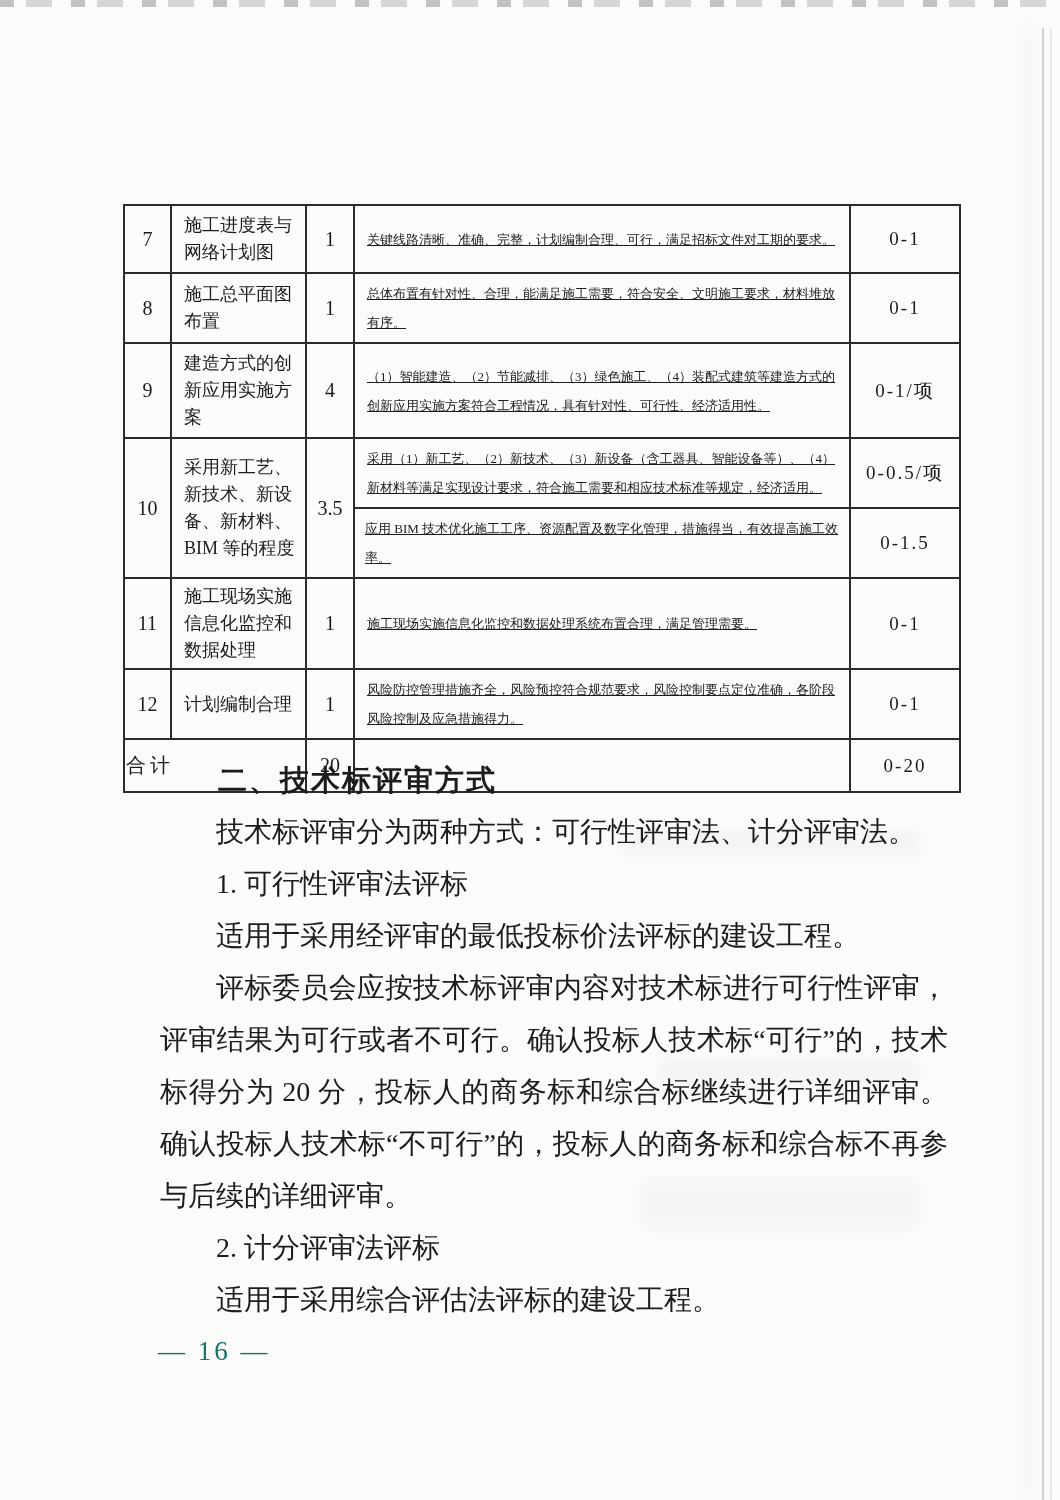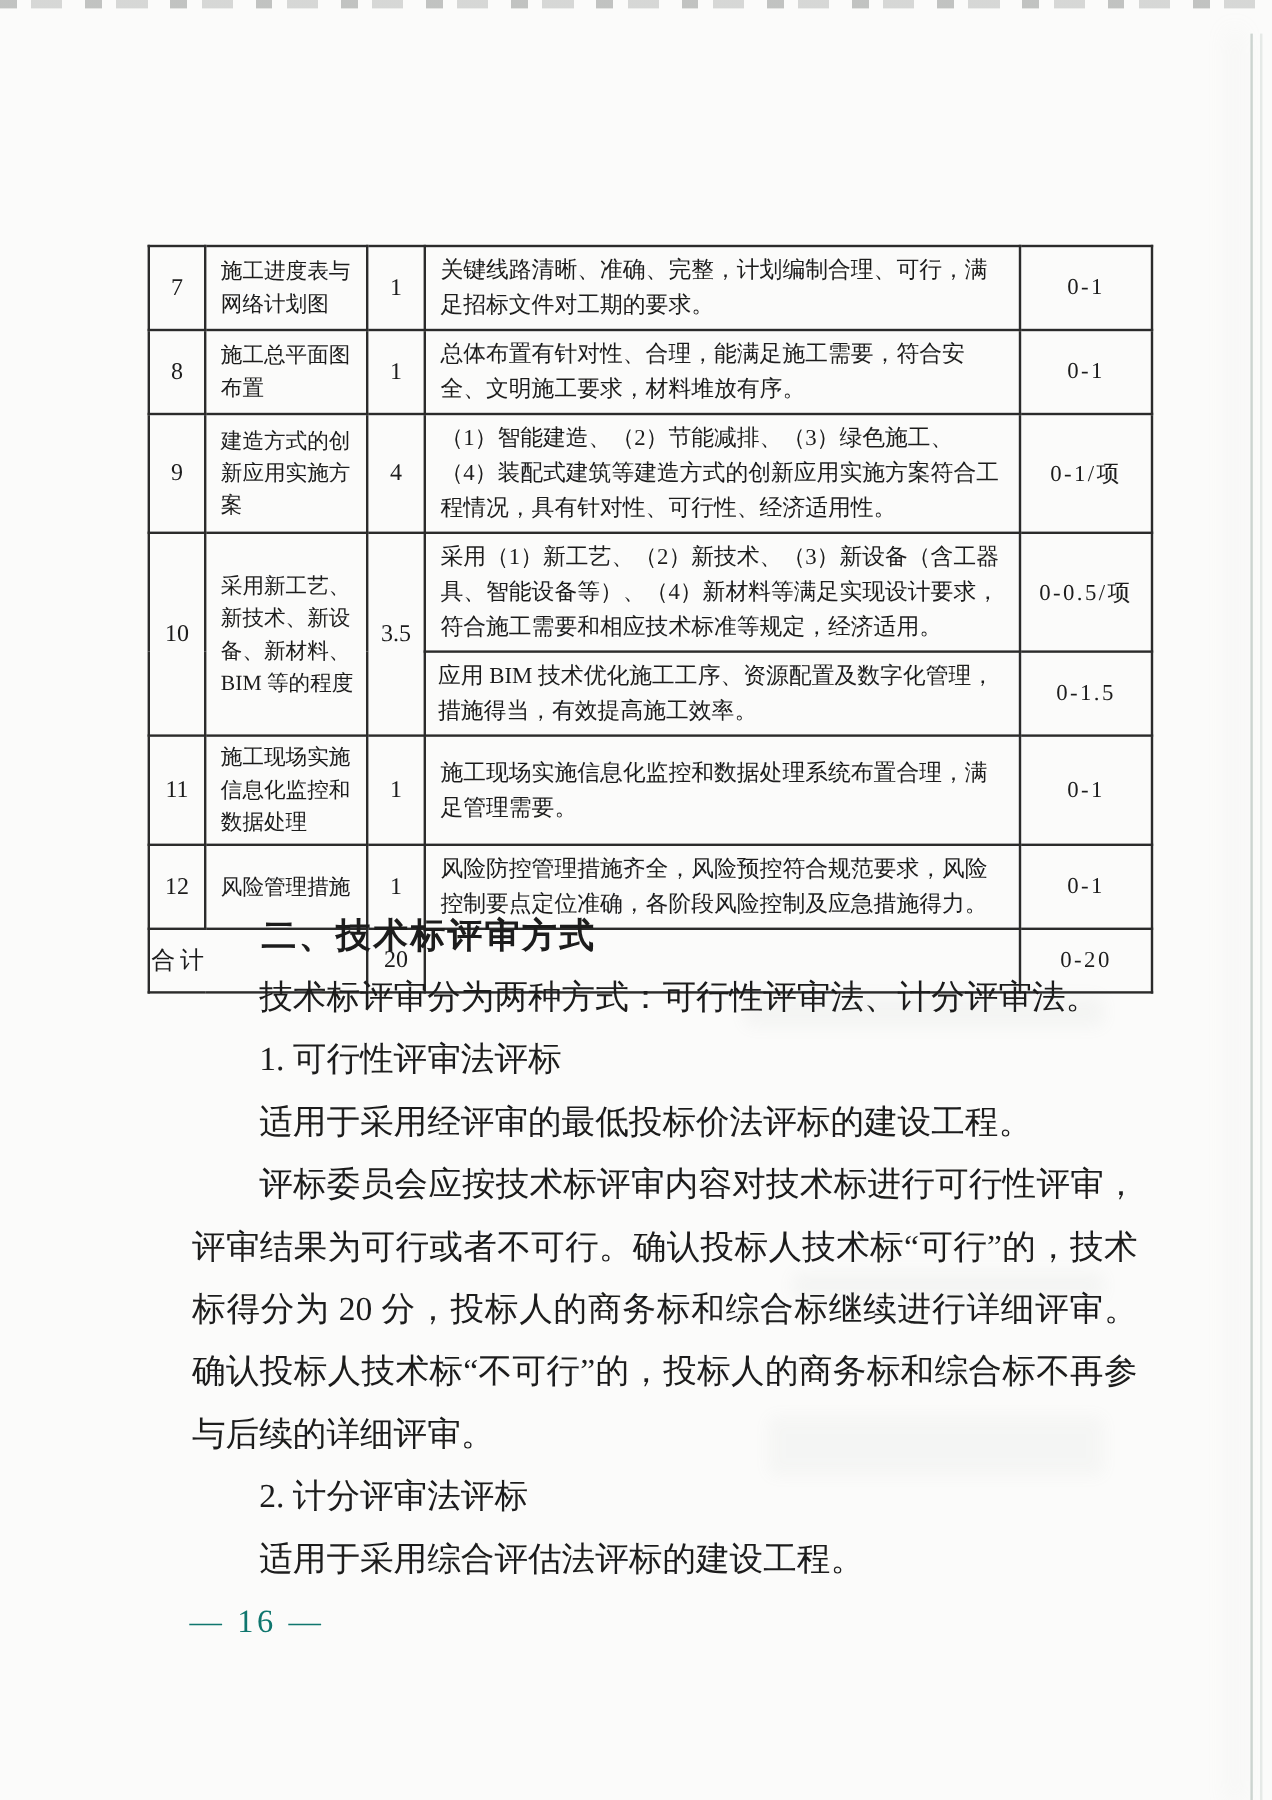--- a/index.html
+++ b/index.html
@@ -37,21 +37,21 @@
     background:transparent;
   }
   table.score-table td{
     border:2px solid #2b2b2b;
     vertical-align:middle;
     overflow:hidden;
   }
   td.c-num{ text-align:center;font-size:20px; }
   td.c-name{ font-size:18px;line-height:27px;padding:4px 10px 4px 12px;text-align:left; }
   td.c-score{ text-align:center;font-size:20px; }
-  td.c-desc{ font-size:19px;line-height:29px;padding:5px 8px 5px 12px;text-align:left; }
+  td.c-desc{ font-size:13px;line-height:29px;padding:5px 8px 5px 12px;text-align:left;text-decoration:underline; }
   td.c-range{ text-align:center;font-size:19px;letter-spacing:2px; }
   tr.r7>td.rh{height:64px;}
   tr.r8>td.rh{height:66px;}
   tr.r9>td.rh{height:91px;}
   tr.r10a>td.rh{height:73px;}
   tr.r10b>td.rh{height:55px;padding-left:10px;}
   tr.r11>td.rh{height:72px;}
   tr.r12>td.rh{height:54px;margin-top:33px;}
   tr.rtotal>td.rh{height:49px;}
   td.c-total{ font-size:20px;letter-spacing:4px; }
@@ -124,21 +124,21 @@
       </tr>
       <tr class="r11">
         <td class="c-num rh">11</td>
         <td class="c-name">施工现场实施信息化监控和数据处理</td>
         <td class="c-score">1</td>
         <td class="c-desc">施工现场实施信息化监控和数据处理系统布置合理，满足管理需要。</td>
         <td class="c-range">0-1</td>
       </tr>
       <tr class="r12">
         <td class="c-num rh">12</td>
-        <td class="c-name">风险管理措施</td>
+        <td class="c-name">计划编制合理</td>
         <td class="c-score">1</td>
         <td class="c-desc">风险防控管理措施齐全，风险预控符合规范要求，风险控制要点定位准确，各阶段风险控制及应急措施得力。</td>
         <td class="c-range">0-1</td>
       </tr>
       <tr class="rtotal">
         <td class="c-total rh" colspan="2">合计</td>
         <td class="c-score">20</td>
         <td class="c-desc"></td>
         <td class="c-range">0-20</td>
       </tr>

